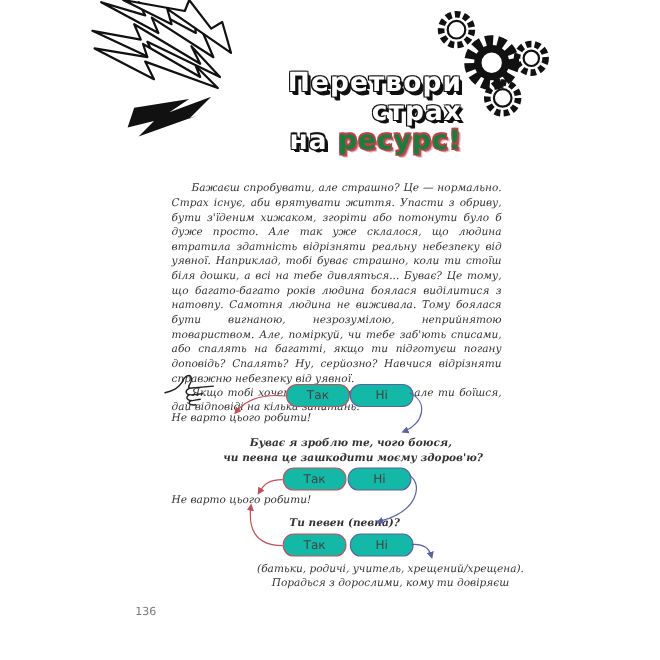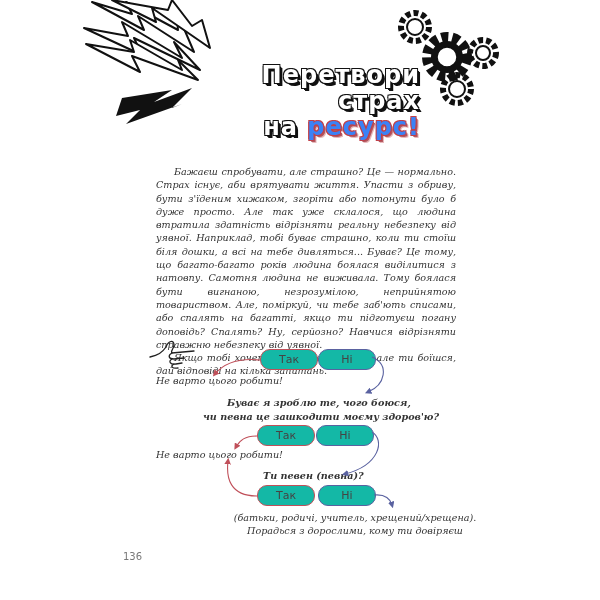--- a/index.html
+++ b/index.html
@@ -2,21 +2,21 @@
 <html><head>
 <meta charset="utf-8">
 <style>
   html, body { margin:0; padding:0; background:#ffffff; }
   body { width:600px; height:600px; position:relative; overflow:hidden; font-family:"DejaVu Serif", serif; color:#2a2a2a; }
   .page { position:absolute; left:0; top:0; width:600px; height:600px; background:#fff; }
   .deco { position:absolute; }
   .title { position:absolute; left:180px; top:62px; width:240px; text-align:right; font-family:"DejaVu Sans", sans-serif; font-weight:bold; line-height:26px; }
   .title .t1, .title .t2 { display:block; font-size:24px; color:#fff; letter-spacing:1px;
     text-shadow: -1px -1px 0 #111, 1px -1px 0 #111, -1px 1px 0 #111, 1px 1px 0 #111, 2px 2px 0 #111, 3px 3px 0 #111; }
-  .title .accent { color:#3b82f6; text-shadow: -1px -1px 0 #c0404a, 1px -1px 0 #c0404a, -1px 1px 0 #c0404a, 1px 1px 0 #c0404a, 2px 2px 0 #b05a60, 3px 3px 0 #e8b8bb; }
+  .title .accent { color:#15803d; text-shadow: -1px -1px 0 #c0404a, 1px -1px 0 #c0404a, -1px 1px 0 #c0404a, 1px 1px 0 #c0404a, 2px 2px 0 #b05a60, 3px 3px 0 #e8b8bb; }
   .body-text { position:absolute; left:156px; top:134px; width:300px; font-family:"DejaVu Serif", serif; font-style:italic; font-size:9.6px; line-height:13.3px; text-align:justify; color:#333;margin-top:31px; }
   .body-text p { margin:0; text-indent:18px; }
   .q { position:absolute; font-family:"DejaVu Serif", serif; font-style:italic; font-weight:bold; font-size:9.6px; color:#333; white-space:nowrap; }
   .ans { position:absolute; font-family:"DejaVu Serif", serif; font-style:italic; font-size:9.6px; color:#333; white-space:nowrap; }
   .pill { position:absolute; width:56px; height:19px; border-radius:10px; font-family:"DejaVu Sans", sans-serif; font-size:11px; text-align:center; line-height:19px; color:#444; background:#14b8a6; }
   .pill.yes { border:1.5px solid #c0505a; }
   .pill.no { border:1.5px solid #5a62a0; }
   .pagenum { position:absolute; left:123px; top:551px; font-family:"DejaVu Sans", sans-serif; font-size:10px; color:#777; }
   .final { position:absolute; left:230px; top:511px; width:250px; text-align:center; font-family:"DejaVu Serif", serif; font-style:italic; font-size:9.6px; line-height:13px; color:#333; }
   svg.arrows { position:absolute; left:0; top:0; }

